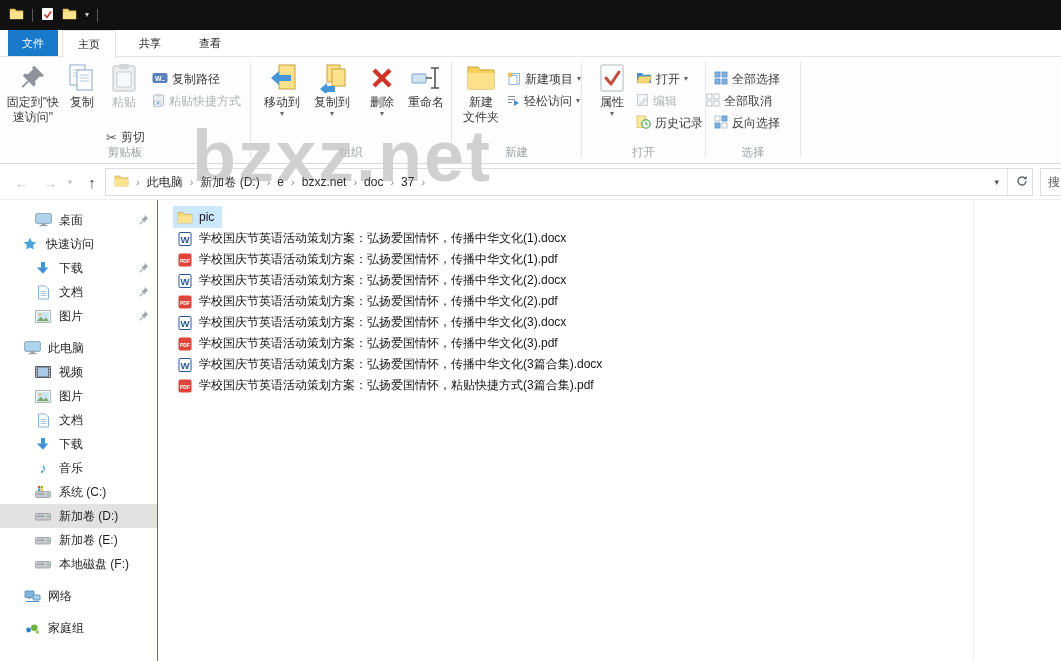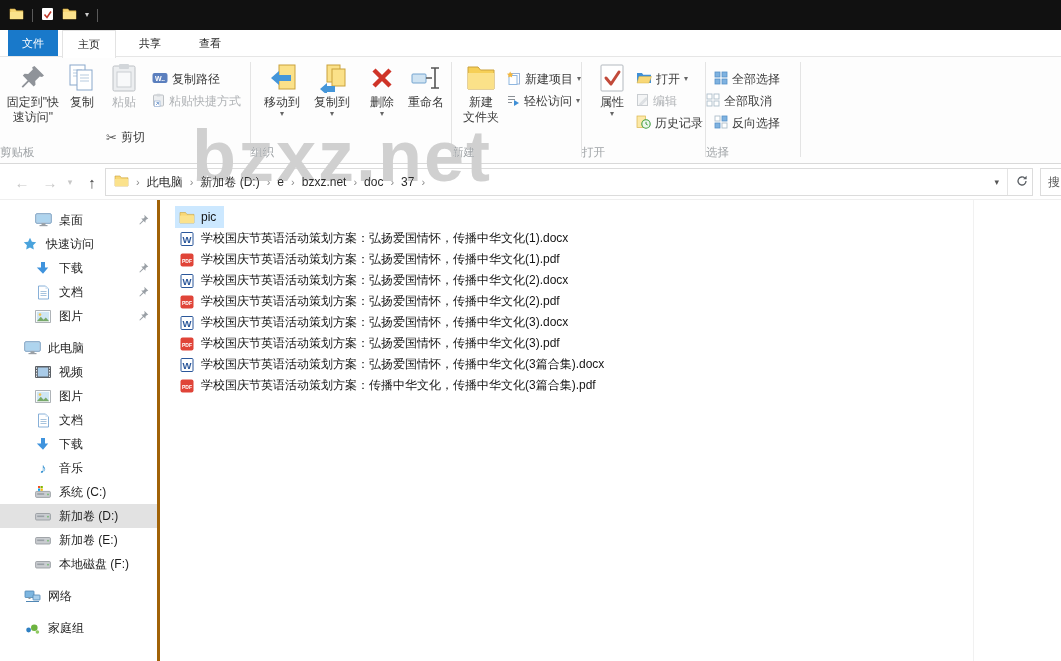--- a/index.html
+++ b/index.html
@@ -20,21 +20,21 @@
   .tab.file { background:#1979ca; color:#fff; margin-left:8px; padding:0 14px; }
   .tab.sel { background:#fff; border:1px solid #e3e3e3; border-bottom:none; height:28px;
     position:relative; z-index:3; margin-left:4px; }
   .tab.plain { margin-left:8px; }
 
   
   .ribbon { position:absolute; left:0; top:57px; width:1061px; height:107px;
     background:#fdfdfd; border-bottom:1px solid #d9d9d9; z-index:2; }
   .rsep { position:absolute; top:5px; height:95px; width:1px; background:#e4e4e4; }
   .rgroup { position:absolute; top:0; height:106px; }
-  .rgroup-label { position:absolute; bottom:3px; left:0; width:100%; 
+  .rgroup-label { position:absolute; bottom:3px; left:0; width:100%; text-align:center;
     font-size:11.5px; color:#9fa3a6; }
   .bigbtn { position:absolute; top:3px; display:flex; flex-direction:column; align-items:center;
     color:#3b3b3b; text-align:center; line-height:15px; cursor:default; }
   .bigbtn .bicon { height:35px; display:flex; align-items:center; justify-content:center; }
   .sbtn { position:absolute; display:flex; align-items:center; gap:4px; height:20px;
     color:#3b3b3b; white-space:nowrap; }
   .dd { font-size:8px; color:#666; line-height:8px; }
   .disabled, .disabled .dd { color:#b0b3b6; }
   .cuticon { font-size:13px; color:#5a5a5a; }
 
@@ -71,21 +71,21 @@
   .side-row.head { padding-left:23px; }
   .side-row.sel { background:#e2e2e2; }
   .side-gap { height:8px; }
   .sicon { width:18px; display:flex; justify-content:center; flex:none; }
   .pin { position:absolute; right:8px; top:6px; }
   .music-glyph { color:#2f8fd0; font-size:14px; }
   .star-wrap { margin-left:-2px; }
 
   
   .content { position:absolute; left:157px; top:200px; width:904px; height:461px;
-    background:#fff; border-left:3px solid #a16207; padding:6px 0 0 15px; z-index:1; }
+    background:#fff; border-left:1px solid #a16207; padding:6px 0 0 15px; z-index:1; }
   .pane-divider { position:absolute; left:973px; top:200px; width:1px; height:461px;
     background:#f1f1f1; z-index:1; }
   .row { height:21px; display:flex; align-items:center; gap:6px; color:#141414;
     width:max-content; padding:0 8px 0 4px; }
   .row.folder-row { height:22px; background:#cce8ff; }
   .ficon { width:16px; display:flex; justify-content:center; flex:none; }
 </style>
 </head>
 <body>
 
@@ -624,16 +624,16 @@
       </span>
     <span>学校国庆节英语活动策划方案：弘扬爱国情怀，传播中华文化(3篇合集).docx</span>
   </div>
   <div class="row">
     <span class="ficon">
         <svg width="14" height="14" viewBox="0 0 14 14">
           <rect x=".5" y=".5" width="13" height="13" rx="2" fill="#e04438"></rect>
           <text x="7" y="9.8" font-size="5" font-weight="bold" fill="#fff" text-anchor="middle" font-family="Liberation Sans,sans-serif">PDF</text>
         </svg>
       </span>
-    <span>学校国庆节英语活动策划方案：传播中华文化，传播中华文化(3篇合集).pdf</span>
+    <span>学校国庆节英语活动策划方案：弘扬爱国情怀，粘贴快捷方式(3篇合集).pdf</span>
   </div>
 </div>
 <div class="pane-divider"></div>
 
 </body></html>

